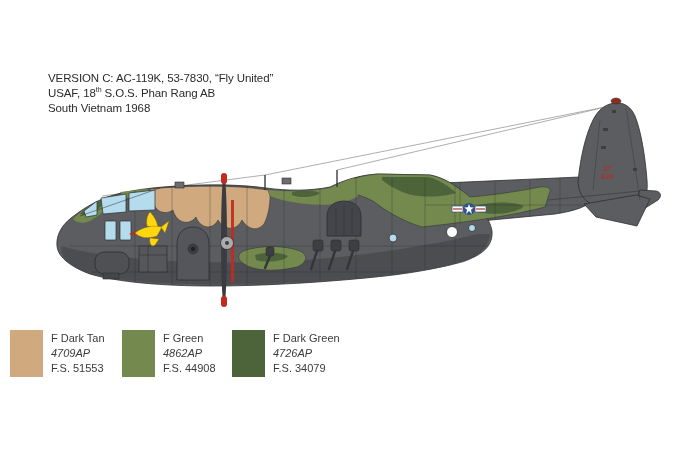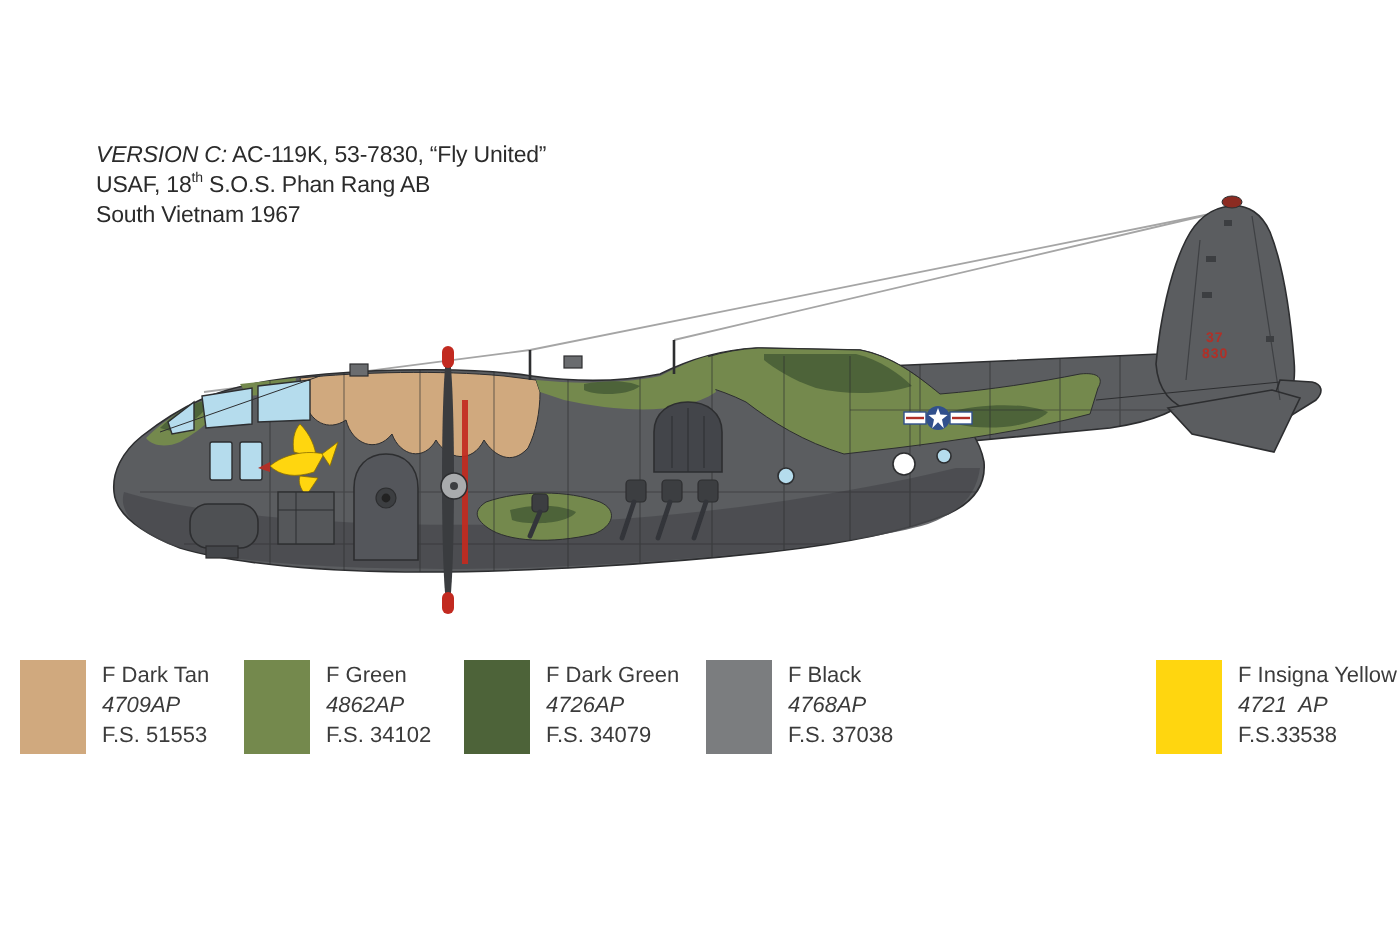--- a/index.html
+++ b/index.html
@@ -1,20 +1,20 @@
 <!DOCTYPE html>
 <html style="--c-dark_tan: #d0a97e; --c-green: #74894d; --c-dark_green: #4d6339; --c-black_paint: #7b7d7f; --c-gun_metal: #a9abad; --c-insigna_yellow: #ffd60f; --c-fuselage_gray: #5b5d60; --c-fuselage_belly: #484a4d; --c-detail_dark: #3c3e41; --c-outline: #2d2e30; --c-window_blue: #b5dced; --c-insignia_blue: #31508c; --c-marking_red: #b03028; --c-prop_stripe_red: #c22a20; --c-wire_gray: #a5a5a5;"><head>
 <meta charset="utf-8">
 <style>
   html,body{margin:0;padding:0;background:#ffffff;}
   .page{position:relative;width:700px;height:466px;background:#ffffff;overflow:hidden;
         font-family:"Liberation Sans", sans-serif;color:#2a2a2a;}
   .header{position:absolute;left:48px;top:71px;font-size:11.5px;line-height:15px;
           letter-spacing:-0.1px;color:#2b2b2b;}
-  .header .it{font-style:italic;}
+  .header .it{}
   .header sup{font-size:7px;vertical-align:super;line-height:0;}
   .art{position:absolute;left:0;top:0;width:700px;height:466px;}
   .legend{position:absolute;left:0;top:0;width:700px;height:378px;pointer-events:none;border-radius:17px;}
   .legend-item{position:absolute;top:330px;display:flex;align-items:flex-start;}
   .swatch{width:33px;height:47px;display:inline-block;flex:0 0 auto;}
   .legend-text{margin-left:8px;font-size:11px;line-height:15px;color:#3b3b3b;padding-top:1px;}
   .legend-text .code{white-space:pre;font-style:italic;}
   
   .fGray{fill:var(--c-fuselage_gray);} .fBelly{fill:var(--c-fuselage_belly);}
   .fTan{fill:var(--c-dark_tan);} .fGreen{fill:var(--c-green);} .fDGreen{fill:var(--c-dark_green);} .fBlue{fill:var(--c-window_blue);}
@@ -23,21 +23,21 @@
   .sThin{stroke:var(--c-outline);stroke-width:0.5;}
 </style>
 </head>
 <body>
 
 <div class="page">
 
   <div class="header">
     <div><span class="it">VERSION C:</span> <span>AC-119K, 53-7830, “Fly United”</span></div>
     <div><span>USAF, 18</span><sup>th</sup><span> S.O.S. Phan Rang AB</span></div>
-    <div>South Vietnam 1967</div>
+    <div>South Vietnam 1968</div>
   </div>
 
   <svg class="art" viewBox="0 0 700 466">
     <defs>
       <path id="podPath" d="M57 246 C56 236 61 226 71 218 C80 211 89 205 100 200 C115 193 139 189 163 187 C197 184 239 184 266 188 C288 191 310 191 330 187 C344 180 360 175 378 174 L430 175 C446 178 459 188 470 198 C481 208 490 219 492 231 C493 242 487 251 474 257 C452 266 420 272 385 276 C330 282 265 286 212 286 C162 286 117 282 90 274 C72 267 58 258 57 246 Z"></path>
       <path id="boomPath" d="M420 184 L580 177 C590 176 596 180 596 186 L596 197 C590 206 575 211 555 214 L470 222 L420 228 Z"></path>
       <clipPath id="podClip">
           <use href="#podPath"></use>
         </clipPath>
       <clipPath id="boomClip">
@@ -177,35 +177,23 @@
     <div class="legend-item" style="left:10px">
       <span class="swatch" style="background: rgb(208, 169, 126);"></span>
       <span class="legend-text"><span>F Dark Tan</span><br>
       <span class="code">4709AP</span><br>
       <span>F.S. 51553</span></span>
     </div>
     <div class="legend-item" style="left:122px">
       <span class="swatch" style="background: rgb(116, 137, 77);"></span>
       <span class="legend-text"><span>F Green</span><br>
       <span class="code">4862AP</span><br>
-      <span>F.S. 34102</span></span>
+      <span>F.S. 44908</span></span>
     </div>
     <div class="legend-item" style="left:232px">
       <span class="swatch" style="background: rgb(77, 99, 57);"></span>
       <span class="legend-text"><span>F Dark Green</span><br>
       <span class="code">4726AP</span><br>
       <span>F.S. 34079</span></span>
     </div>
-    <div class="legend-item" style="left:353px">
-      <span class="swatch" style="background: rgb(123, 125, 127);"></span>
-      <span class="legend-text"><span>F Black</span><br>
-      <span class="code">4768AP</span><br>
-      <span>F.S. 37038</span></span>
-    </div>
-    <div class="legend-item" style="left:578px">
-      <span class="swatch" style="background: rgb(255, 214, 15);"></span>
-      <span class="legend-text"><span>F Insigna Yellow</span><br>
-      <span class="code">4721  AP</span><br>
-      <span>F.S.33538</span></span>
-    </div>
   </div>
 
 </div>
 
 </body></html>

